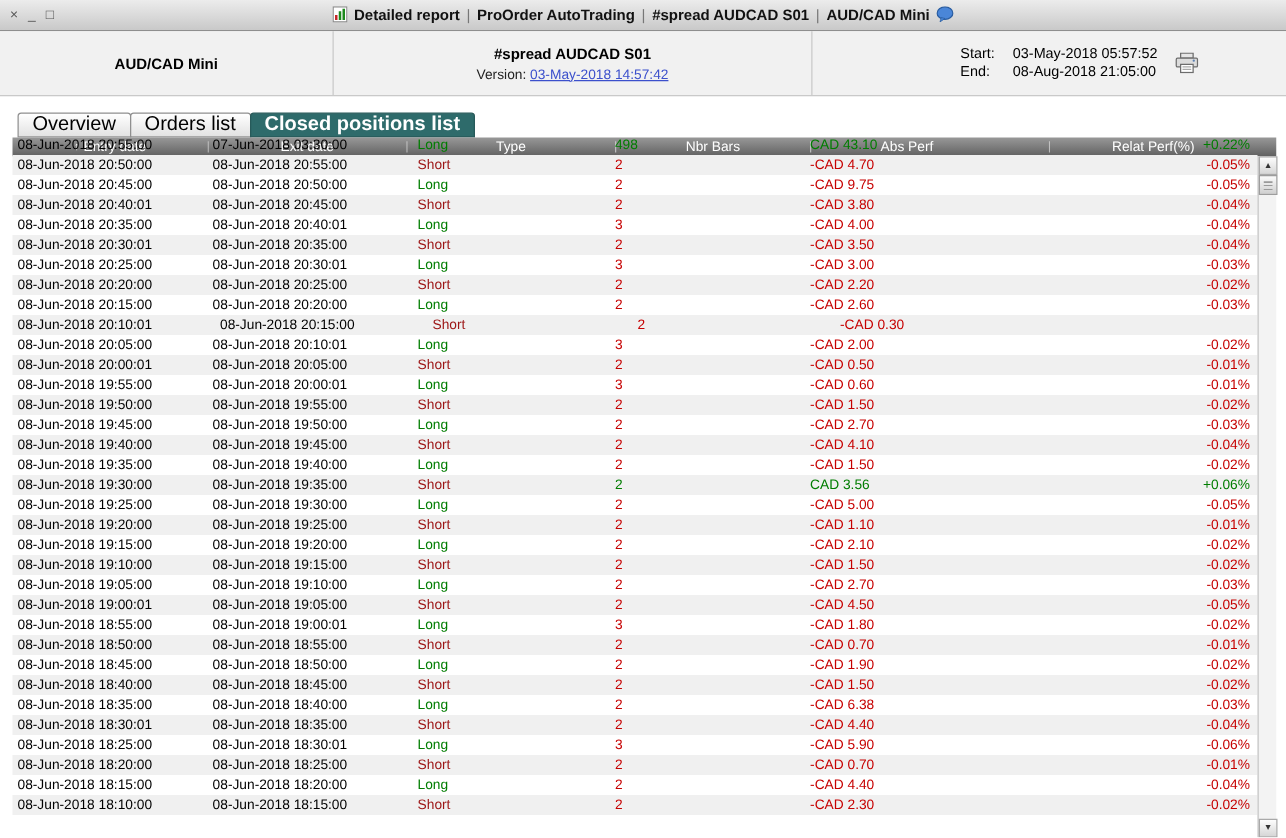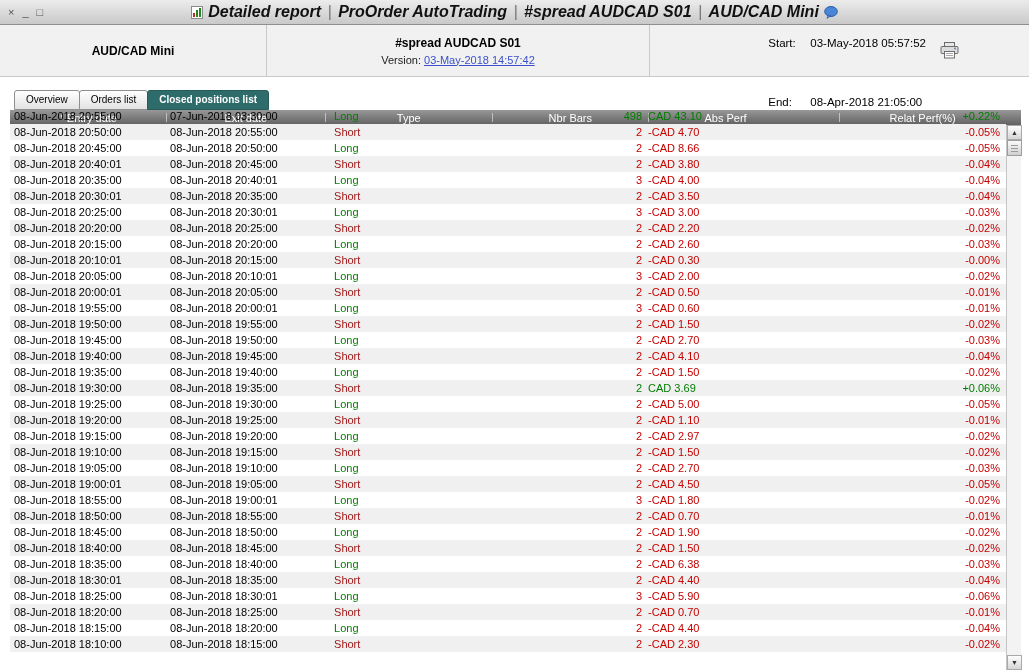--- a/index.html
+++ b/index.html
@@ -11,64 +11,64 @@
     font-family:"Liberation Sans","DejaVu Sans",sans-serif;font-size:11px;color:#000;}
   .stage{position:relative;width:1029px;height:670px;background:#fff;overflow:hidden;}
 
   
   .titlebar{position:absolute;top:0;left:0;width:100%;height:25px;
     background:linear-gradient(#ececec,#c9c9c9);border-bottom:1px solid #8e8e8e;
     display:flex;align-items:center;justify-content:center;}
   .win-controls{position:absolute;left:8px;top:0;height:100%;display:flex;align-items:center;gap:8px;
     color:#555;font-size:11px;}
   .win-controls span{cursor:default;line-height:10px;}
-  .title-center{display:flex;align-items:center;gap:5px;font-weight:bold;font-size:16px;color:#111;font-style:italic;}
+  .title-center{display:flex;align-items:flex-start;gap:5px;font-weight:bold;font-size:12px;color:#111;}
   .title-center .sep{color:#777;font-weight:normal;padding:0 2px;}
   .icon-wrap{display:inline-flex;align-items:center;}
 
   
   .summary{position:absolute;top:25px;left:0;width:100%;height:52px;background:#f1f1f1;
     border-bottom:1px solid #c9c9c9;display:flex;}
   .sum-cell{height:100%;display:flex;flex-direction:column;align-items:center;justify-content:center;}
   .sum-left{width:267px;border-right:1px solid #c9c9c9;}
   .sum-center{width:383px;border-right:1px solid #c9c9c9;}
   .sum-right{flex:1;flex-direction:row;justify-content:flex-end;padding-right:70px;gap:14px;}
   .instrument{font-weight:bold;font-size:12px;}
   .system{font-weight:bold;font-size:12px;}
   .version{margin-top:4px;font-size:11px;color:#222;}
   .link{color:var(--link);text-decoration:underline;cursor:pointer;}
-  .prow{display:flex;gap:8px;line-height:15px;font-size:11.5px;margin-top:44px;}
+  .prow{display:flex;gap:8px;line-height:15px;font-size:11.5px;}
   .plabel{width:34px;text-align:left;}
   .printer{display:inline-flex;align-items:center;cursor:pointer;}
 
   
   .tabbar{position:absolute;top:89px;left:14px;height:21px;display:flex;align-items:flex-end;}
   .tab{height:20px;line-height:18px;padding:0 11px;border:1px solid #8f8f8f;margin-left:-1px;
     border-radius:3px 3px 0 0;background:linear-gradient(#ffffff,#e2e2e2);
-    font-size:10px;cursor:pointer;white-space:nowrap;}
+    font-size:16px;cursor:pointer;white-space:nowrap;}
   .tab:first-child{margin-left:0;}
   .tab.active{background:var(--active-tab);color:#fff;font-weight:bold;border-color:#275a5a;}
 
   
   .thead{position:absolute;top:110px;left:10px;width:1011px;height:15px;display:flex;
     background:linear-gradient(#989898,#616161);color:#fff;font-size:11px;}
   .hcell{display:flex;align-items:center;justify-content:center;position:relative;height:100%;}
   .hcell:not(:first-child)::before{content:'';position:absolute;left:0;top:3px;bottom:3px;width:1px;
     background:#d6d6d6;opacity:.75;}
   .sort-arrow{font-size:9px;margin-right:3px;line-height:1;}
   .hfill{width:15px;}
 
   .tbody{position:absolute;top:108px;left:10px;width:996px;}
   .trow{display:flex;height:16px;line-height:16px;cursor:default;}
   .trow.odd{background:#f0f0f0;}
   .cell{overflow:hidden;white-space:nowrap;}
   .c0{width:162px;padding-left:4px;}
   .c1{width:165px;padding-left:4px;}
   .c2{width:173px;padding-left:9px;}
-  .c3{width:162px;text-align:right;padding-right:6px;}
+  .c3{width:162px;padding-right:6px;}
   .c4{width:160px;text-align:left;padding-right:6px;}
   .c5{width:174px;text-align:right;padding-right:6px;margin-left:36px;}
   .hcell.c0,.hcell.c1,.hcell.c2,.hcell.c3,.hcell.c4,.hcell.c5{padding:0;text-align:center;}
   .green{color:var(--positive);}
   .red{color:var(--negative);}
   .type-long{color:var(--long);}
   .type-short{color:var(--short);}
 
   
   .scrollbar{position:absolute;top:125px;right:8px;width:15px;height:545px;background:#f3f3f3;
@@ -125,21 +125,21 @@
       </div>
     </div>
     <div class="sum-cell sum-right">
       <div>
         <div class="prow">
           <span class="plabel">Start:</span>
           <span class="pvalue">03-May-2018 05:57:52</span>
         </div>
         <div class="prow">
           <span class="plabel">End:</span>
-          <span class="pvalue">08-Apr-2018 21:05:00</span>
+          <span class="pvalue">08-Aug-2018 21:05:00</span>
         </div>
       </div>
       <span class="printer">
         <svg width="19" height="17" viewBox="0 0 19 17">
             <rect x="4.5" y="0.5" width="10" height="4" fill="#e6e6e6" stroke="#6d6d6d"></rect>
             <rect x="1" y="4.5" width="17" height="7" rx="1" fill="#dcdcdc" stroke="#6d6d6d"></rect>
             <circle cx="15" cy="6.5" r="0.9" fill="#5a7fb0"></circle>
             <rect x="4.5" y="9.5" width="10" height="6.5" fill="#fff" stroke="#6d6d6d"></rect>
             <rect x="6" y="11" width="7" height="1" fill="#a9a9a9"></rect>
             <rect x="6" y="13" width="7" height="1" fill="#a9a9a9"></rect>
@@ -192,21 +192,21 @@
         <div class="cell c2 type-short">Short</div>
         <div class="cell c3 red">2</div>
         <div class="cell c4 red">-CAD 4.70</div>
         <div class="cell c5 red">-0.05%</div>
       </div>
       <div class="trow even">
         <div class="cell c0">08-Jun-2018 20:45:00</div>
         <div class="cell c1">08-Jun-2018 20:50:00</div>
         <div class="cell c2 type-long">Long</div>
         <div class="cell c3 red">2</div>
-        <div class="cell c4 red">-CAD 8.66</div>
+        <div class="cell c4 red">-CAD 9.75</div>
         <div class="cell c5 red">-0.05%</div>
       </div>
       <div class="trow odd">
         <div class="cell c0">08-Jun-2018 20:40:01</div>
         <div class="cell c1">08-Jun-2018 20:45:00</div>
         <div class="cell c2 type-short">Short</div>
         <div class="cell c3 red">2</div>
         <div class="cell c4 red">-CAD 3.80</div>
         <div class="cell c5 red">-0.04%</div>
       </div>
@@ -249,21 +249,20 @@
         <div class="cell c3 red">2</div>
         <div class="cell c4 red">-CAD 2.60</div>
         <div class="cell c5 red">-0.03%</div>
       </div>
       <div class="trow odd">
         <div class="cell c0">08-Jun-2018 20:10:01</div>
         <div class="cell c1">08-Jun-2018 20:15:00</div>
         <div class="cell c2 type-short">Short</div>
         <div class="cell c3 red">2</div>
         <div class="cell c4 red">-CAD 0.30</div>
-        <div class="cell c5 red">-0.00%</div>
       </div>
       <div class="trow even">
         <div class="cell c0">08-Jun-2018 20:05:00</div>
         <div class="cell c1">08-Jun-2018 20:10:01</div>
         <div class="cell c2 type-long">Long</div>
         <div class="cell c3 red">3</div>
         <div class="cell c4 red">-CAD 2.00</div>
         <div class="cell c5 red">-0.02%</div>
       </div>
       <div class="trow odd">
@@ -312,21 +311,21 @@
         <div class="cell c2 type-long">Long</div>
         <div class="cell c3 red">2</div>
         <div class="cell c4 red">-CAD 1.50</div>
         <div class="cell c5 red">-0.02%</div>
       </div>
       <div class="trow odd">
         <div class="cell c0">08-Jun-2018 19:30:00</div>
         <div class="cell c1">08-Jun-2018 19:35:00</div>
         <div class="cell c2 type-short">Short</div>
         <div class="cell c3 green">2</div>
-        <div class="cell c4 green">CAD 3.69</div>
+        <div class="cell c4 green">CAD 3.56</div>
         <div class="cell c5 green">+0.06%</div>
       </div>
       <div class="trow even">
         <div class="cell c0">08-Jun-2018 19:25:00</div>
         <div class="cell c1">08-Jun-2018 19:30:00</div>
         <div class="cell c2 type-long">Long</div>
         <div class="cell c3 red">2</div>
         <div class="cell c4 red">-CAD 5.00</div>
         <div class="cell c5 red">-0.05%</div>
       </div>
@@ -336,21 +335,21 @@
         <div class="cell c2 type-short">Short</div>
         <div class="cell c3 red">2</div>
         <div class="cell c4 red">-CAD 1.10</div>
         <div class="cell c5 red">-0.01%</div>
       </div>
       <div class="trow even">
         <div class="cell c0">08-Jun-2018 19:15:00</div>
         <div class="cell c1">08-Jun-2018 19:20:00</div>
         <div class="cell c2 type-long">Long</div>
         <div class="cell c3 red">2</div>
-        <div class="cell c4 red">-CAD 2.97</div>
+        <div class="cell c4 red">-CAD 2.10</div>
         <div class="cell c5 red">-0.02%</div>
       </div>
       <div class="trow odd">
         <div class="cell c0">08-Jun-2018 19:10:00</div>
         <div class="cell c1">08-Jun-2018 19:15:00</div>
         <div class="cell c2 type-short">Short</div>
         <div class="cell c3 red">2</div>
         <div class="cell c4 red">-CAD 1.50</div>
         <div class="cell c5 red">-0.02%</div>
       </div>

